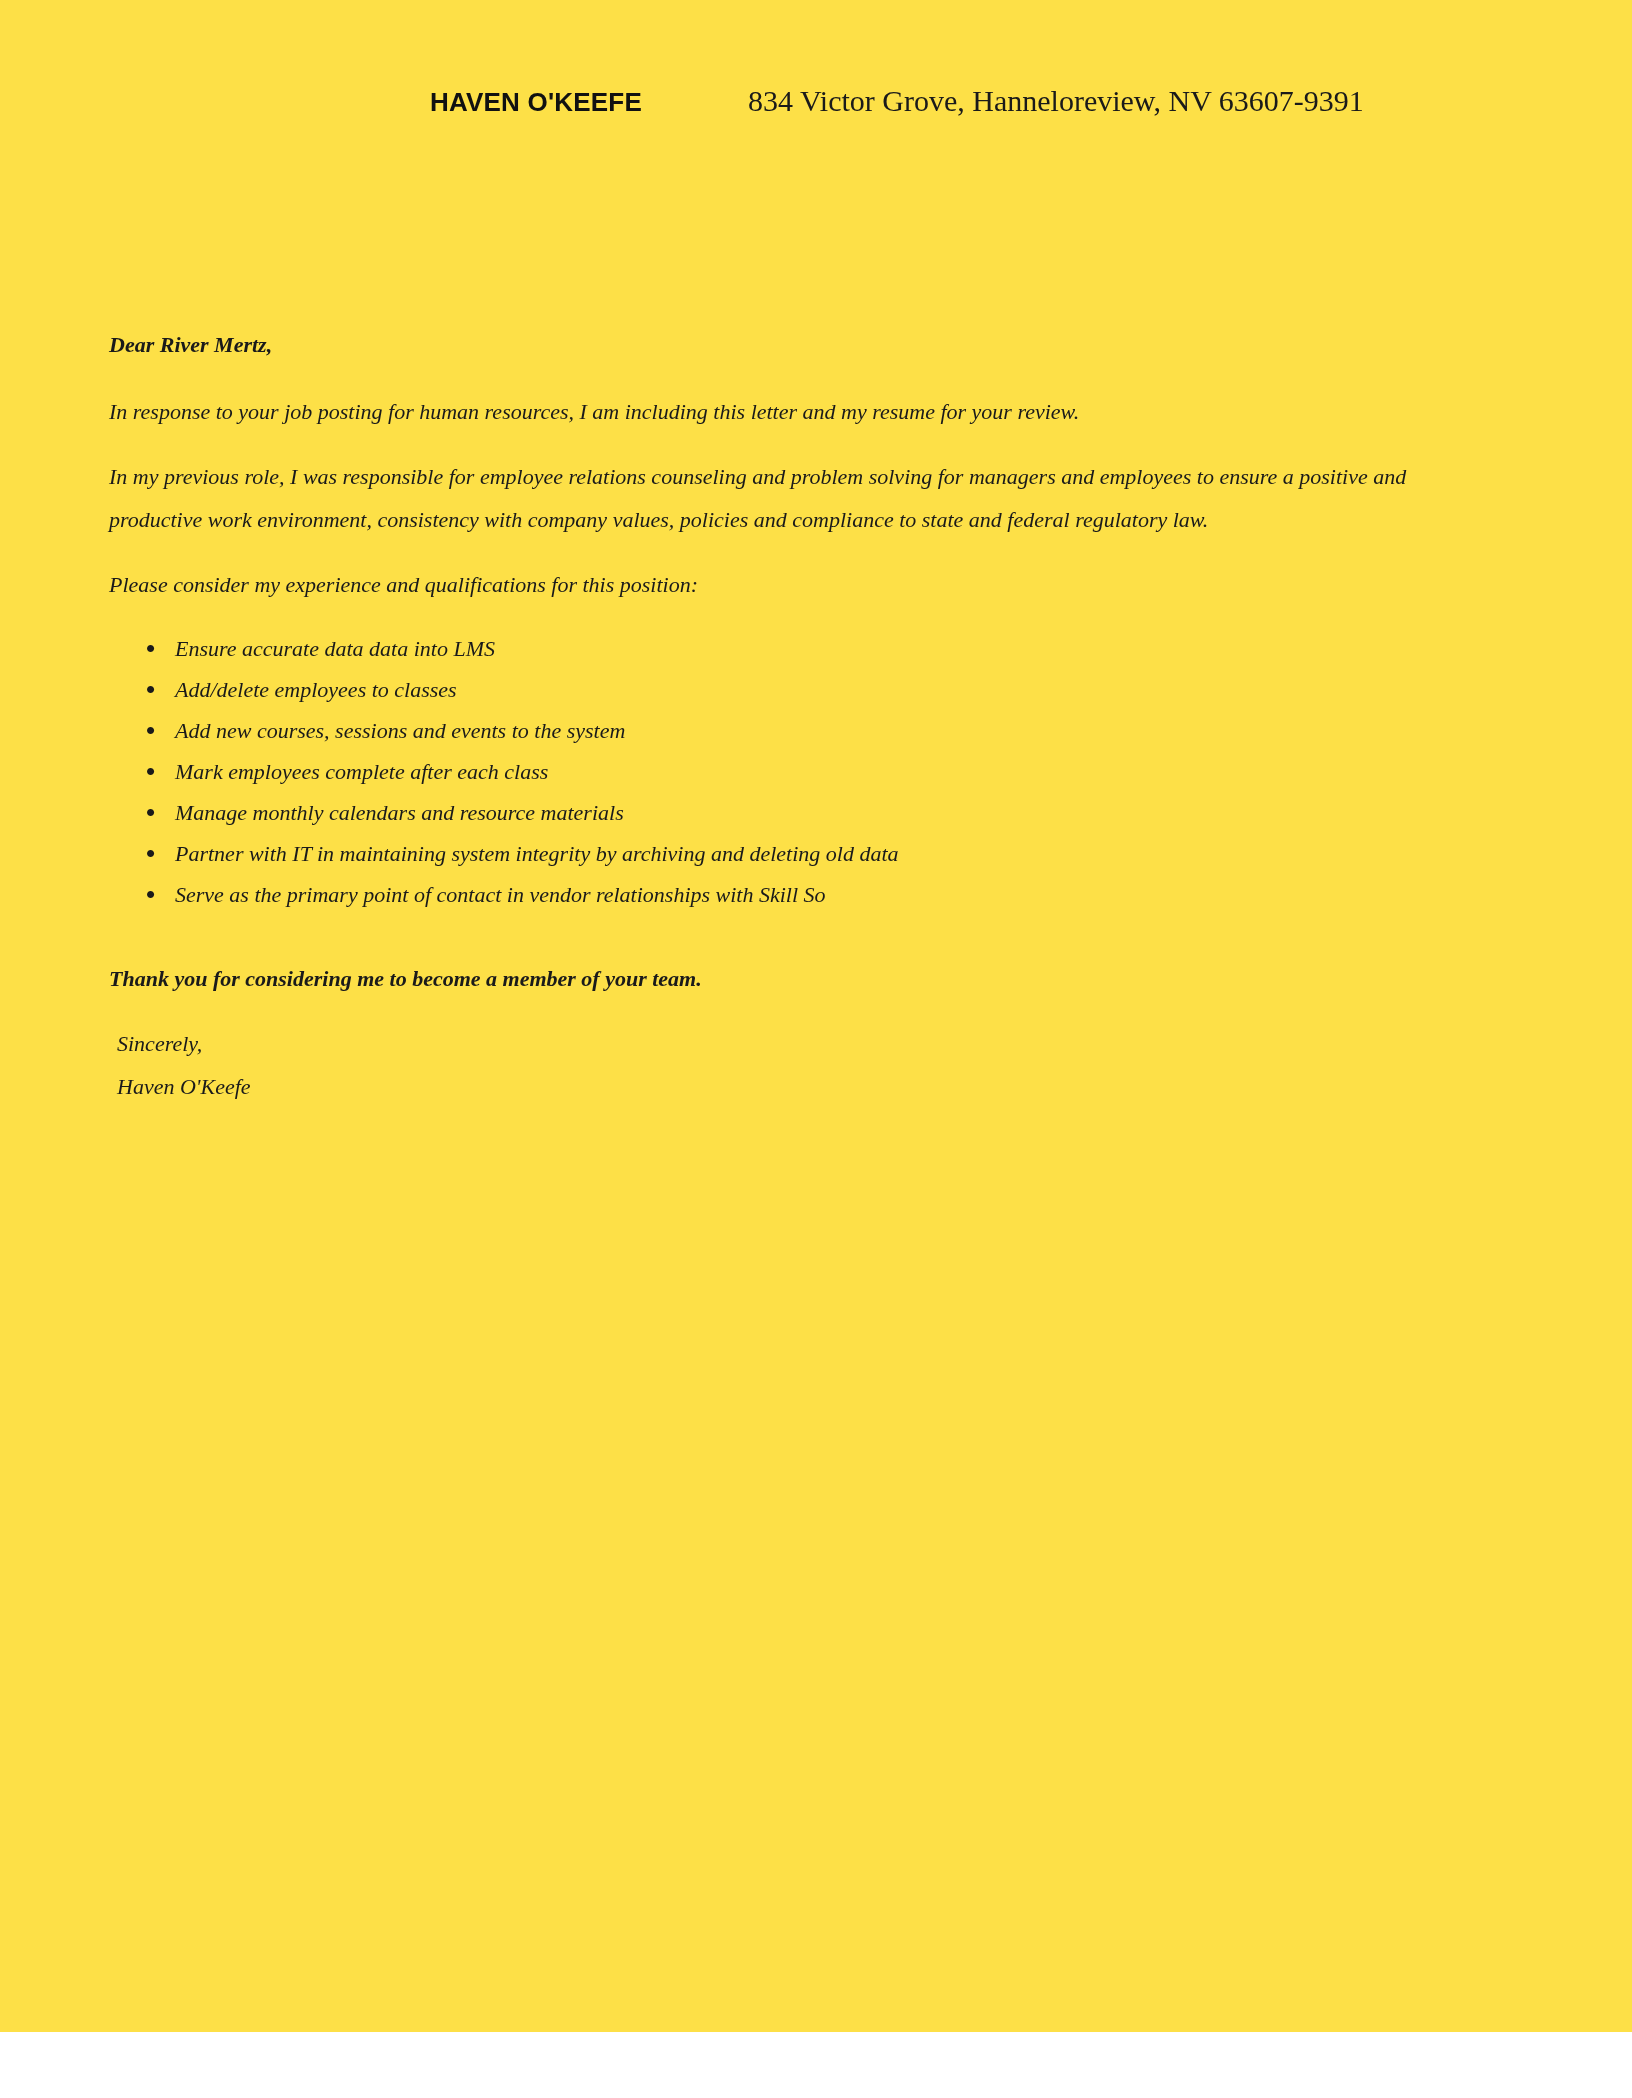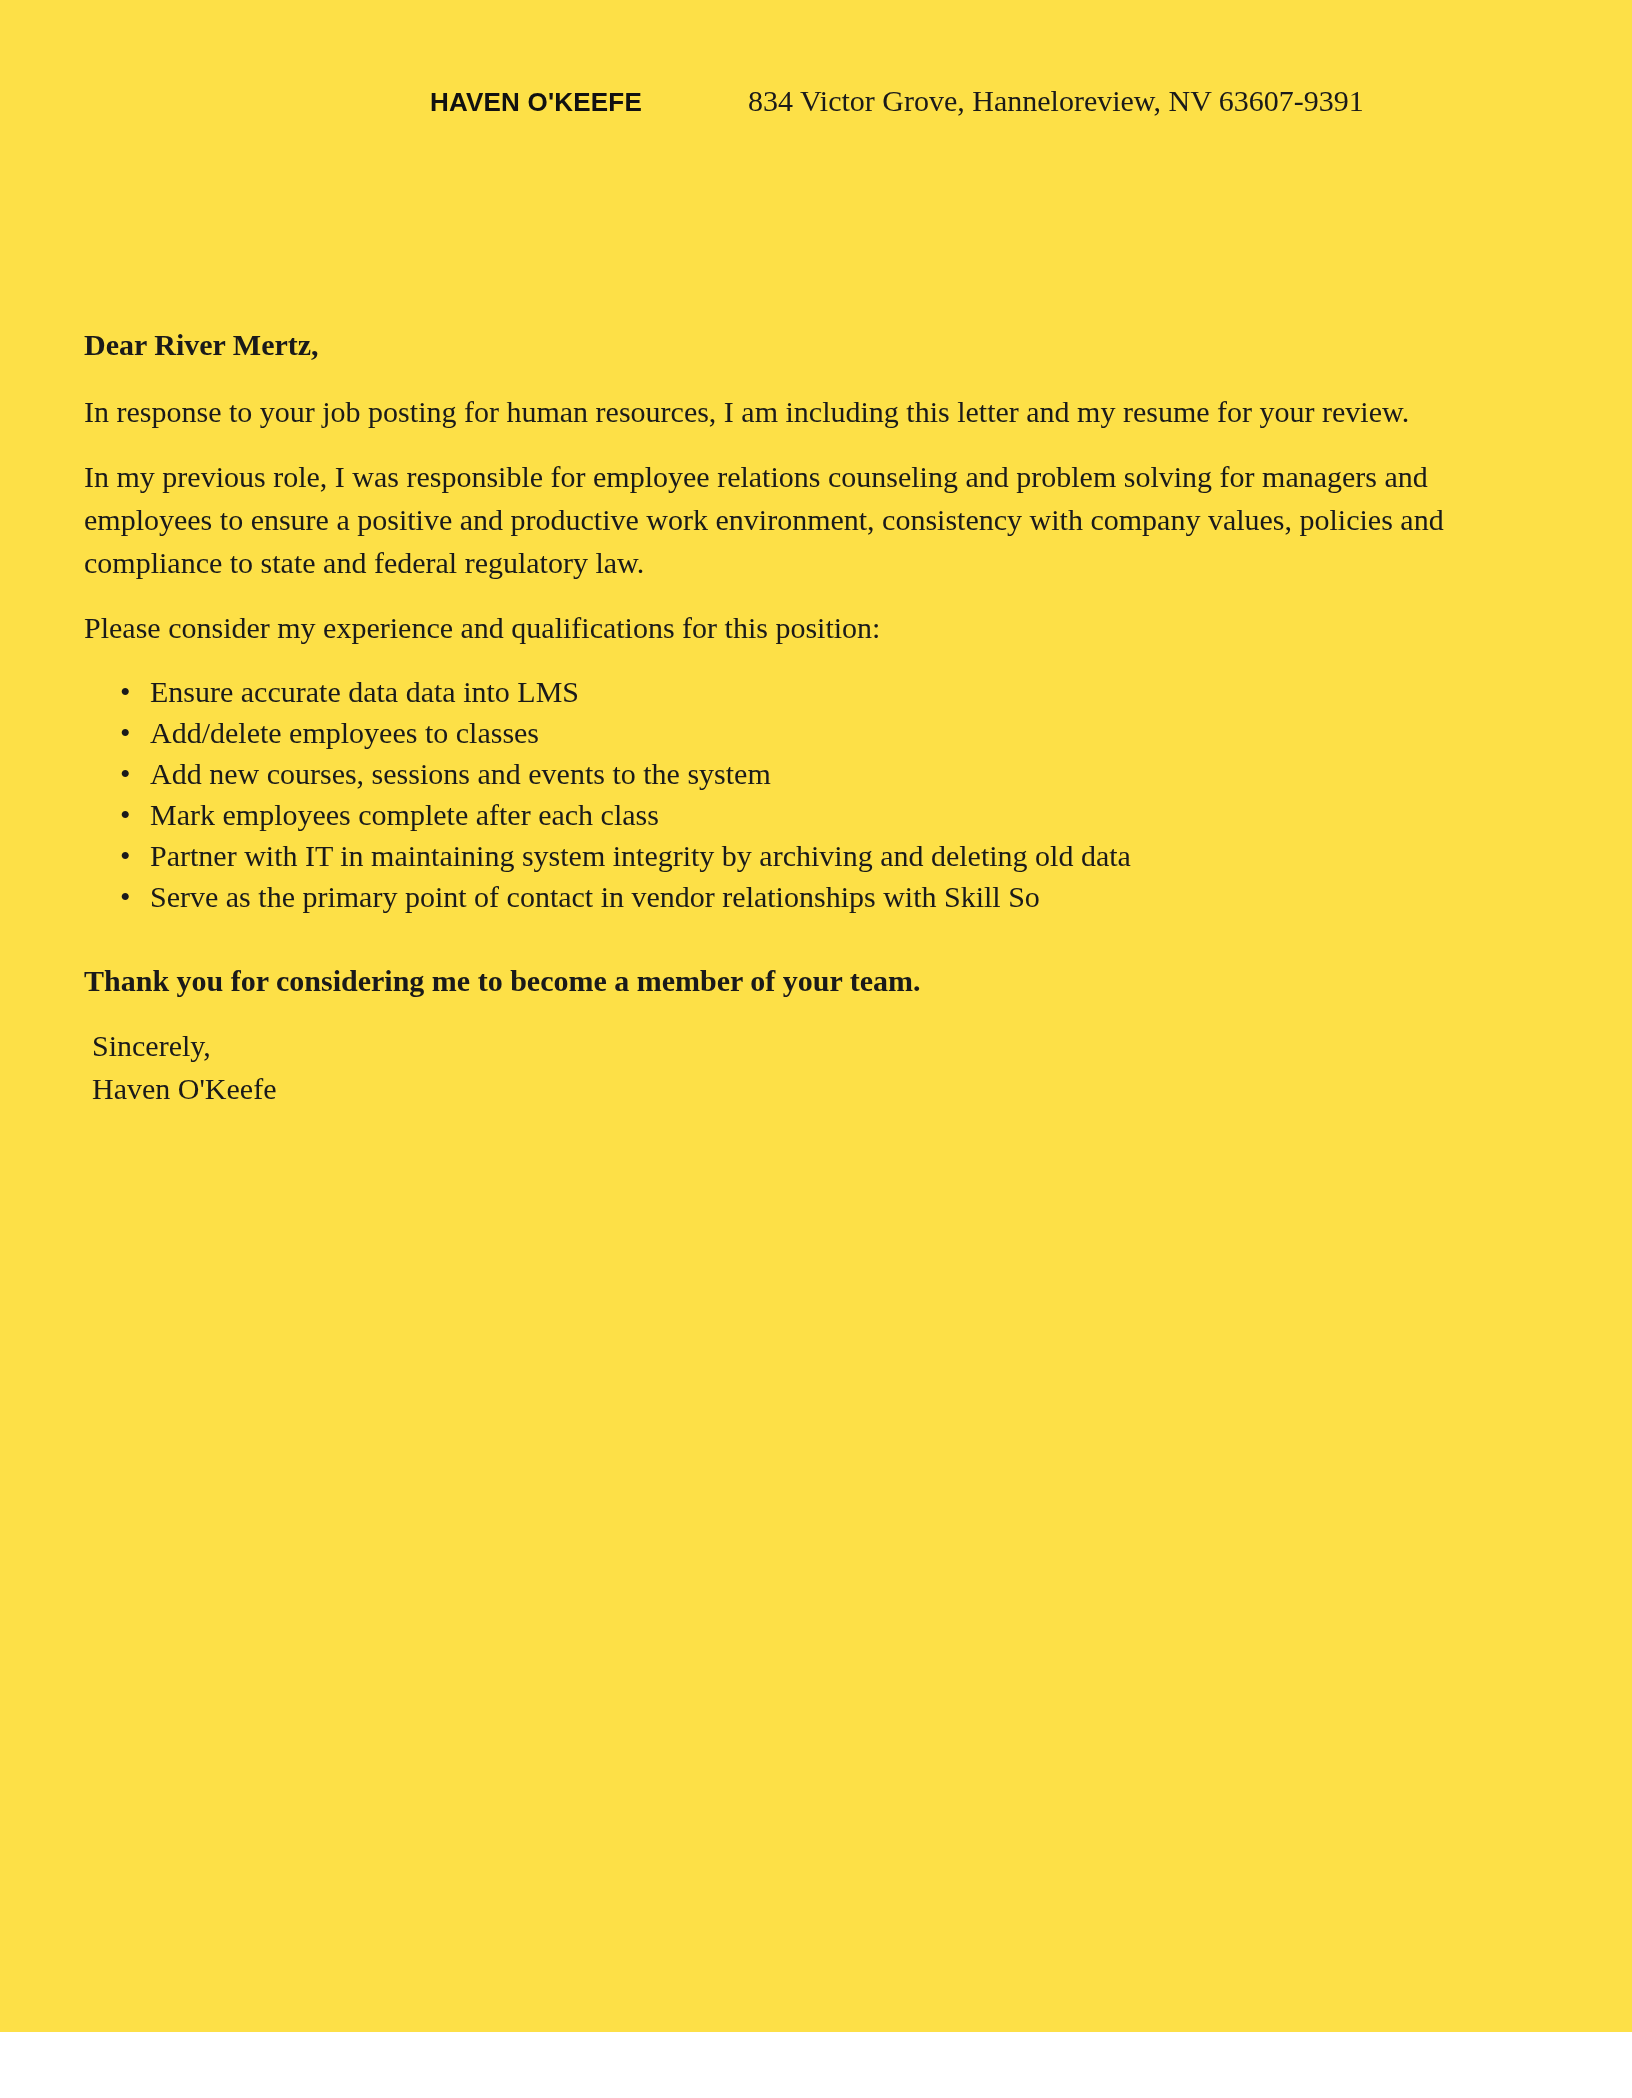--- a/index.html
+++ b/index.html
@@ -33,24 +33,25 @@
     white-space: nowrap;
   }
   .sender-address {
     font-family: "Liberation Serif", serif;
     font-size: 30px;
     color: #1a1a1a;
     white-space: nowrap;
   }
   .content {
     margin-top: 205px;
-    padding-left: 84px;
+    padding-left: 109px;
     padding-right: 146px;
-    font-size: 30px;
+    font-size: 22px;
     line-height: 43px;
+    font-style: italic;
   }
   .salutation {
     font-weight: bold;
     margin: 0 0 24px 0;
   }
   .para {
     margin: 0 0 22px 0;
   }
   ul.qualifications {
     list-style: none;
@@ -98,20 +99,21 @@
 
     <p class="para">In my previous role, I was responsible for employee relations counseling and problem solving for managers and employees to ensure a positive and productive work environment, consistency with company values, policies and compliance to state and federal regulatory law.</p>
 
     <p class="para">Please consider my experience and qualifications for this position:</p>
 
     <ul class="qualifications">
       <li>Ensure accurate data data into LMS</li>
       <li>Add/delete employees to classes</li>
       <li>Add new courses, sessions and events to the system</li>
       <li>Mark employees complete after each class</li>
+      <li>Manage monthly calendars and resource materials</li>
       <li>Partner with IT in maintaining system integrity by archiving and deleting old data</li>
       <li>Serve as the primary point of contact in vendor relationships with Skill So</li>
     </ul>
 
     <p class="closing-emphasis">Thank you for considering me to become a member of your team.</p>
 
     <div class="signoff-block">
       <div>Sincerely,</div>
       <div>Haven O'Keefe</div>
     </div>

